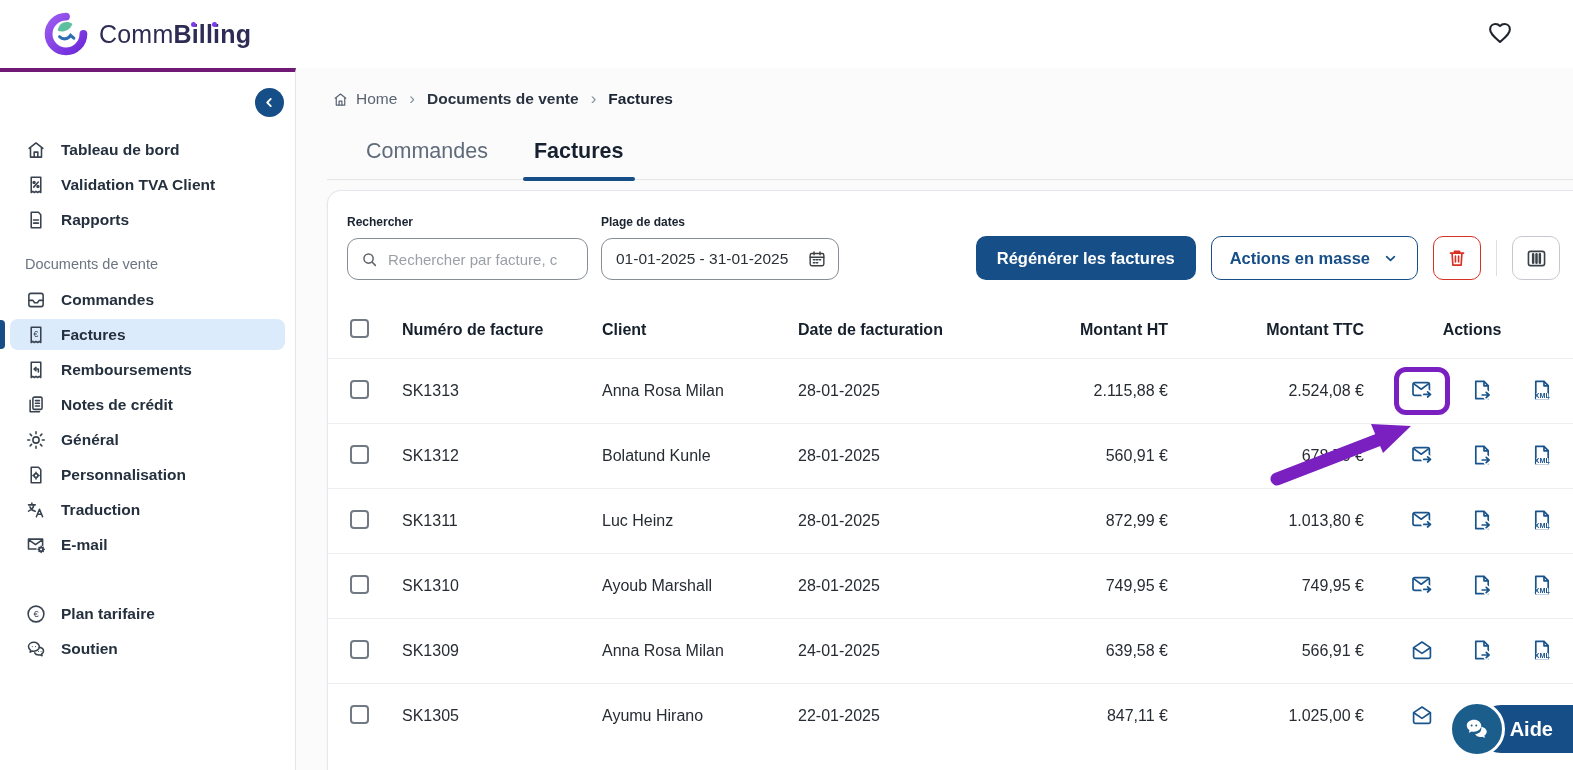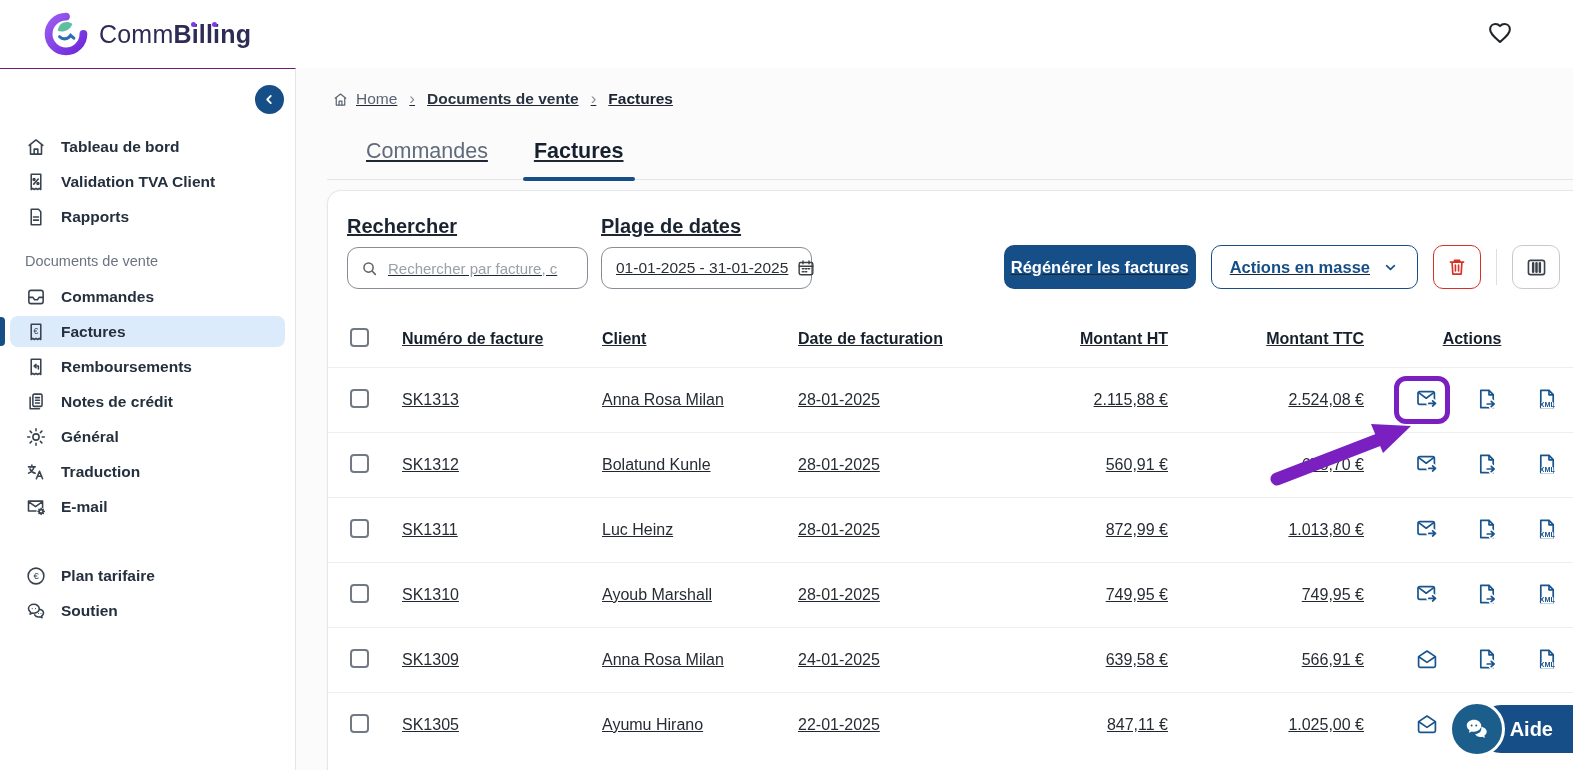--- a/index.html
+++ b/index.html
@@ -12,89 +12,89 @@
   .logo { display:flex; align-items:center; gap:11px; }
   .logo svg { width:44px; height:44px; }
   .brand { font-size:25px; letter-spacing:.2px; color:#2E2C54; }
   .brand .b2wrap { position:relative; font-weight:800; }
   .bdot { position:absolute; width:5px; height:5px; border-radius:50%; background:#7C3AED; top:2px; }
   .heart-btn { margin-left:auto; margin-right:14px; background:none; border:none; cursor:pointer; width:30px; height:30px; }
   .heart-btn svg { width:26px; height:26px; stroke:#20242B; fill:none; stroke-width:1.9; stroke-linecap:round; stroke-linejoin:round; }
 
   
   .sidebar { position:absolute; left:0; top:68px; bottom:0; width:296px; background:#fff;
-    border-top:1px solid #701a75; border-right:1px solid #E3E6E9; }
+    border-top:4px solid #701a75; border-right:1px solid #E3E6E9; }
   .collapse-btn { position:absolute; top:16px; right:11px; width:29px; height:29px; border-radius:50%;
     background:#164E87; border:none; cursor:pointer; display:flex; align-items:center; justify-content:center; }
   .collapse-btn svg { width:17px; height:17px; stroke:#fff; stroke-width:2.6; fill:none; stroke-linecap:round; stroke-linejoin:round; }
   .snav { padding-top:62px; position:relative; }
   .s-header { margin:21px 25px 8px; font-size:14.5px; font-weight:500; color:#6B7480; height:20px; }
   .s-item { position:relative; height:31px; margin:0 10px 4px 10px; padding-left:15px; display:flex; align-items:center; gap:14px;
     border-radius:8px; cursor:pointer; }
   .s-item.active { background:#DCEBFB; }
   .s-item.active::before { content:""; position:absolute; left:-10px; top:1px; bottom:1px; width:5px;
     background:#164E87; border-radius:0 4px 4px 0; }
   .s-icon { width:22px; height:22px; flex:0 0 22px; display:flex; }
   .s-icon svg { width:22px; height:22px; stroke:#39434F; fill:none; stroke-width:1.7; stroke-linecap:round; stroke-linejoin:round; }
   .s-label { font-size:15.5px; font-weight:600; color:#25303E; white-space:nowrap; }
   .s-spacer { height:34px; }
 
   
-  .main { position:absolute; left:296px; top:68px; right:0; bottom:0; background:#FBFBFC; overflow:hidden;text-decoration:underline; }
+  .main { position:absolute; left:296px; top:68px; right:0; bottom:0; background:#FBFBFC; overflow:hidden; }
   .breadcrumb { display:flex; align-items:center; gap:10px; margin:21px 0 0 36px; font-size:15.5px; }
   .bc-item { display:flex; align-items:center; gap:7px; cursor:pointer; }
   .bc-0 { color:#5A6472; }
   .bc-1 { color:#2A3340; font-weight:600; }
   .bc-2 { color:#1A2330; font-weight:700; }
   .bc-home svg { width:17px; height:17px; stroke:#5A6472; fill:none; stroke-width:1.7; stroke-linecap:round; stroke-linejoin:round; display:block; }
   .bc-sep { color:#8A9299; font-size:17px; padding:0 2px; }
 
   .tabs-wrap { margin:30px 0 0 31px; border-bottom:1px solid #E3E6E9; padding-left:39px; display:flex; gap:46px; }
   .tab { font-size:21.5px; color:#5F6B7A; padding-bottom:15px; position:relative; cursor:pointer; }
   .tab.active { color:#16202E; font-weight:600; }
   .tab.active::after { content:""; position:absolute; left:-11px; right:-11px; bottom:-2px; height:4.5px;
     background:#164E87; border-radius:4px; }
 
   .card { margin-left:31px; margin-top:10px; width:1253px; height:620px; background:#fff;
     border:1px solid #E4E7EB; border-right:none; border-radius:14px 0 0 0; box-shadow:0 1px 3px rgba(20,40,70,.05); }
 
   
   .filters { display:flex; align-items:flex-end; padding:24px 20px 2px 19px; gap:13px; }
   .fgroup { display:flex; flex-direction:column; }
-  .flabel { font-size:20px; font-weight:600; color:#1A2330; margin-bottom:9px; }
+  .flabel { font-size:12px; font-weight:600; color:#1A2330; margin-bottom:9px; }
   .search-box { width:241px; height:42px; border:1.5px solid #878E96; border-radius:11px; display:flex; align-items:center; padding:0 10px 0 12px; background:#fff; }
   .search-box svg { width:19px; height:19px; stroke:#5F6368; fill:none; stroke-width:1.9; stroke-linecap:round; flex:0 0 19px; }
   .search-box input { border:none; outline:none; flex:1; min-width:0; font-size:15px; margin-left:9px; color:#404040; font-family:inherit; }
   .search-box input::placeholder { color:#9AA0A6; }
-  .date-box { width:211px; height:42px; border:1.5px solid #878E96; border-radius:11px; display:flex; align-items:center; justify-content:space-between; padding:0 11px 0 14px; background:#fff; cursor:pointer; }
+  .date-box { width:238px; height:42px; border:1.5px solid #878E96; border-radius:11px; display:flex; align-items:center; justify-content:space-between; padding:0 11px 0 14px; background:#fff; cursor:pointer; }
   .date-box .dval { font-size:15.5px; color:#2B3036; white-space:nowrap; }
   .date-box svg { width:20px; height:20px; stroke:#3C4043; fill:none; stroke-width:1.7; stroke-linecap:round; stroke-linejoin:round; flex:0 0 20px; margin-left:8px; }
   .btns { margin-left:auto; display:flex; align-items:center; gap:15px; }
-  .btn-primary { height:44px; padding:0 7px; background:#164E87; color:#fff; border:none; border-radius:10px;
+  .btn-primary { height:44px; padding:0 21px; background:#164E87; color:#fff; border:none; border-radius:10px;
     font-size:16.5px; font-weight:700; cursor:pointer; font-family:inherit; }
   .btn-outline { height:44px; padding:0 18px; background:#fff; color:#164E87; border:1.7px solid #164E87; border-radius:10px;
     font-size:16.5px; font-weight:700; cursor:pointer; display:flex; align-items:center; gap:12px; font-family:inherit; }
   .btn-outline svg { width:17px; height:17px; stroke:#164E87; fill:none; stroke-width:2.4; stroke-linecap:round; stroke-linejoin:round; }
   .btn-icon { width:48px; height:44px; background:#fff; border-radius:10px; cursor:pointer; display:flex; align-items:center; justify-content:center; }
   .btn-trash { border:1.7px solid #D93025; }
   .btn-trash svg { width:22px; height:22px; stroke:#D93025; fill:none; stroke-width:1.8; stroke-linecap:round; stroke-linejoin:round; }
   .btn-sep { width:1px; height:36px; background:#DCDFE3; }
   .btn-cols { border:1px solid #C6CAD0; }
   .btn-cols svg { width:23px; height:23px; stroke:#3A4149; fill:none; stroke-width:1.7; stroke-linecap:round; }
 
   
   .table { margin-top:20px; }
   .trow { display:grid; grid-template-columns:52px 200px 196px 240px 130px 196px 1fr;
     padding-left:22px; align-items:center; height:65px; border-top:1px solid #ECEEF1; font-size:16px; color:#272C33; }
   .trow.thead { height:56px; border-top:none; font-weight:700; color:#16202C; }
   .td.num, .th.num { text-align:right; }
   .th.center { text-align:center; }
   .cb { width:19px; height:19px; border:2px solid #717A84; border-radius:4px; background:#fff; display:inline-block; cursor:pointer; }
   .td.actions { display:flex; align-items:center; justify-content:center; gap:26px; padding-left:20px; }
-  .abtn { position:relative; width:34px; height:34px; border:none; background:none; cursor:pointer; display:flex; align-items:center; justify-content:flex-end; }
+  .abtn { position:relative; width:34px; height:34px; border:none; background:none; cursor:pointer; display:flex; align-items:center; justify-content:center; }
   .abtn svg { width:24px; height:24px; stroke:#1A548C; fill:none; stroke-width:1.7; stroke-linecap:round; stroke-linejoin:round; }
   .abtn svg .halo { stroke:#fff; stroke-width:5; }
   .abtn.hl::after { content:""; position:absolute; top:-7px; bottom:-7px; left:-11px; right:-11px;
     border:5px solid #7A1FC0; border-radius:12px; }
 
   
   .anno { position:absolute; left:0; top:0; width:1573px; height:770px; pointer-events:none; z-index:50; }
 
   
   .help { position:absolute; right:0; bottom:13px; width:124px; height:56px; z-index:60; }
@@ -212,20 +212,30 @@
             <svg viewBox="0 0 24 24">
               <circle cx="12" cy="12" r="3.4"></circle>
               <path d="M12 2.9v2.3M12 18.8v2.3M2.9 12h2.3M18.8 12h2.3M5.6 5.6l1.6 1.6M16.8 16.8l1.6 1.6M18.4 5.6l-1.6 1.6M7.2 16.8l-1.6 1.6"></path>
             </svg>
           </span>
           <span class="s-label">Général</span>
         </div>
         <div class="s-item">
           <span class="s-icon">
             <svg viewBox="0 0 24 24">
+              <path d="M6.8 3.6h7.9l2.5 2.6v14.2H6.8z"></path>
+              <circle cx="12" cy="12.6" r="2.1"></circle>
+              <path d="M12 8.9v1.3M12 15v1.3M8.6 12.6h1.3M14.1 12.6h1.3"></path>
+            </svg>
+          </span>
+          <span class="s-label">Personnalisation</span>
+        </div>
+        <div class="s-item">
+          <span class="s-icon">
+            <svg viewBox="0 0 24 24">
               <path d="M3.8 6.4h7.4M7.5 4.5v1.9M9.8 6.4c-.6 3.2-2.9 5.6-5.9 6.8M5.4 8.6c1 2.4 3.3 4.2 5.7 4.8"></path>
               <path d="M12.4 19.4l3.4-8.2 3.4 8.2M13.6 16.6h4.6"></path>
             </svg>
           </span>
           <span class="s-label">Traduction</span>
         </div>
         <div class="s-item">
           <span class="s-icon">
             <svg viewBox="0 0 24 24">
               <path d="M3.8 5.6h15.4v6.9M3.8 5.6v10.8h8.2M4.2 6.5l7.3 5.2 7.3-5.2"></path>

